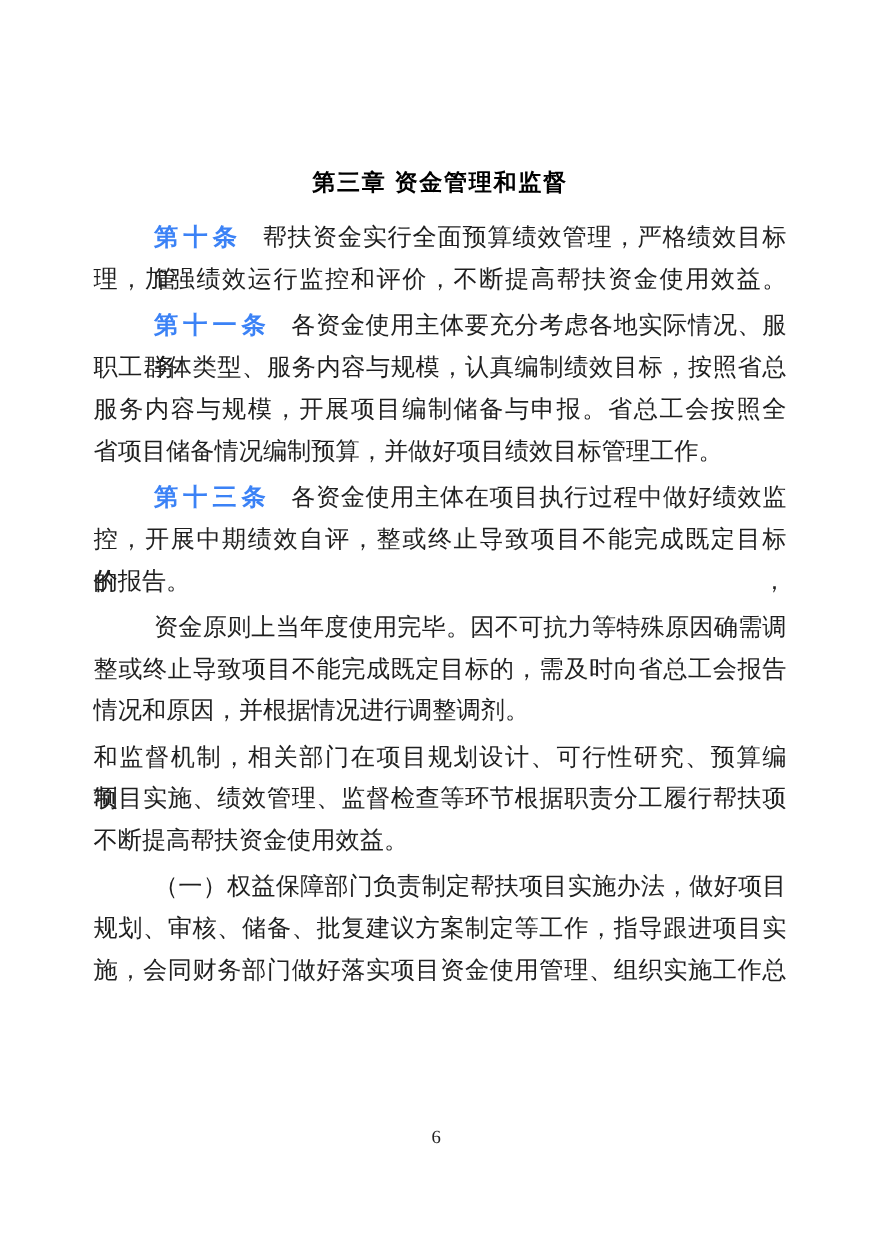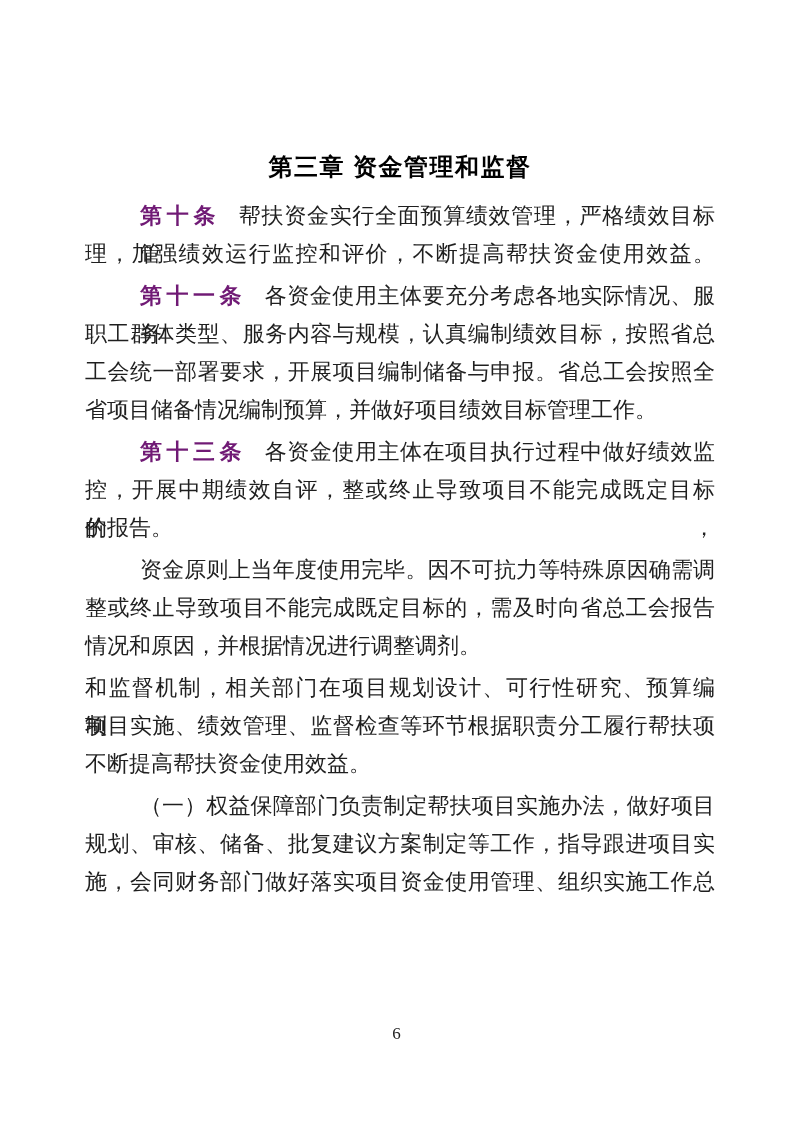--- a/index.html
+++ b/index.html
@@ -16,21 +16,21 @@
     box-sizing: border-box;
     padding: 152px 78px 0 85px;
     overflow: hidden;
     font-family: "Liberation Serif", "DejaVu Serif", serif;
     color: #1f1f1f;
   }
   .chapter-title {
     margin: 0 0 15px 0;
     font-family: "Liberation Sans", "DejaVu Sans", sans-serif;
     font-weight: 700;
-    font-size: 24px;
+    font-size: 21px;
     line-height: 30px;
     letter-spacing: 1.5px;
     text-align: center;
     color: #000000;
   }
   .doc-body {
     width: 630px;
   }
   .para + .para {
     margin-top: 4px;
@@ -45,21 +45,21 @@
   }
   .line.no-fill {
     text-align-last: left;
   }
   .line.indent {
     padding-left: 55px;
   }
   .line b {
     font-weight: 700;
     letter-spacing: 4px;
-    color: #701a75;
+    color: #3b82f6;
   }
   .lead-gap {
     display: inline-block;
     width: 18px;
   }
   .footer {
     position: absolute;
     left: 0;
     right: 0;
     top: 1024px;
@@ -78,21 +78,21 @@
   <h1 class="chapter-title">第三章 资金管理和监督</h1>
 
   <div class="doc-body" id="doc-body">
       <div class="para">
         <div class="line indent"><b>第十条</b><span class="lead-gap"></span>帮扶资金实行全面预算绩效管理，严格绩效目标管</div>
         <div class="line">理，加强绩效运行监控和评价，不断提高帮扶资金使用效益。</div>
       </div>
       <div class="para">
         <div class="line indent"><b>第十一条</b><span class="lead-gap"></span>各资金使用主体要充分考虑各地实际情况、服务</div>
         <div class="line">职工群体类型、服务内容与规模，认真编制绩效目标，按照省总</div>
-        <div class="line">工会统一部署要求，开展项目编制储备与申报。省总工会按照全</div>
+        <div class="line">服务内容与规模，开展项目编制储备与申报。省总工会按照全</div>
         <div class="line no-fill">省项目储备情况编制预算，并做好项目绩效目标管理工作。</div>
       </div>
       <div class="para">
         <div class="line indent"><b>第十三条</b><span class="lead-gap"></span>各资金使用主体在项目执行过程中做好绩效监</div>
         <div class="line">控，开展中期绩效自评，整或终止导致项目不能完成既定目标的，</div>
         <div class="line no-fill">价报告。</div>
       </div>
       <div class="para">
         <div class="line indent">资金原则上当年度使用完毕。因不可抗力等特殊原因确需调</div>
         <div class="line">整或终止导致项目不能完成既定目标的，需及时向省总工会报告</div>

